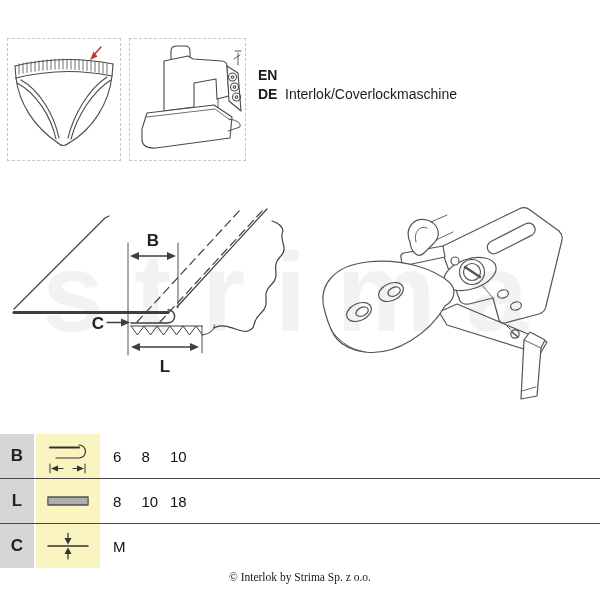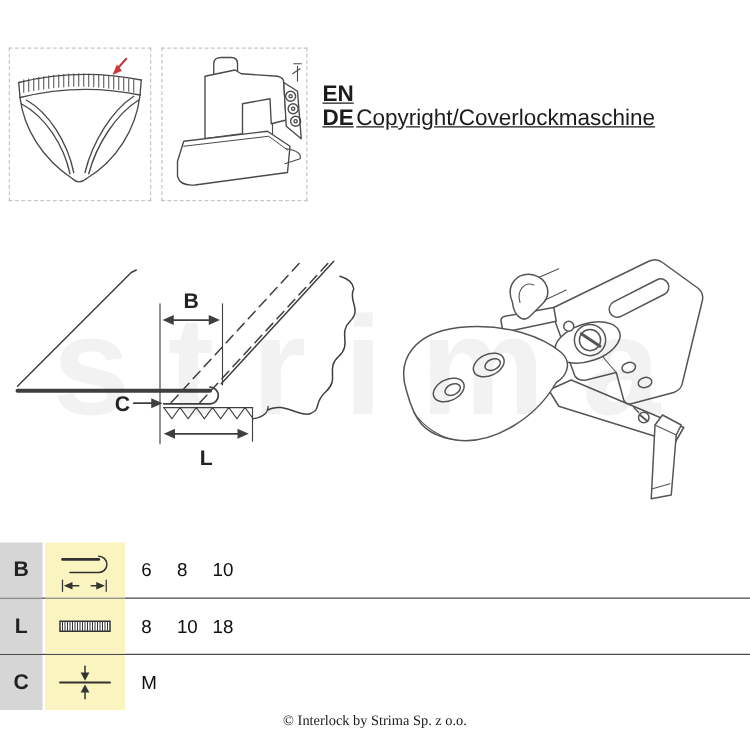--- a/index.html
+++ b/index.html
@@ -8,21 +8,21 @@
     font-family:"Liberation Sans", sans-serif;color:#1c1c1c;
   }
   
   .product-box{position:absolute;border:1px dashed #c6c6c6;background:#fff;}
   #box-garment{left:7px;top:38px;width:112px;height:121px;}
   #box-machine{left:129px;top:38px;width:115px;height:121px;}
   .product-box svg{display:block;}
 
   
   .lang-block{position:absolute;left:258px;top:66px;}
-  .lang-row{display:flex;line-height:19px;font-size:18px;text-decoration:underline;}
+  .lang-row{display:flex;line-height:19px;font-size:14px;}
   .lang-code{font-weight:bold;width:27px;}
   .lang-text{font-weight:normal;}
 
   
   #fabric-svg{position:absolute;left:0;top:195px;}
   #attachment-svg{position:absolute;left:297px;top:182px;}
   .dim-label{font-family:"Liberation Sans",sans-serif;font-weight:bold;font-size:17px;fill:#222;}
 
   
   .spec-table{position:absolute;left:0;top:434px;width:600px;}
@@ -89,21 +89,21 @@
     <path d="M99,80 Q112,82 110,88 L98,92" stroke-width="0.9"></path>
   </svg>
 </div>
 
 <div class="lang-block">
   <div class="lang-row">
     <span class="lang-code">EN</span>
   </div>
   <div class="lang-row">
     <span class="lang-code">DE</span>
-    <span class="lang-text">Copyright/Coverlockmaschine</span>
+    <span class="lang-text">Interlok/Coverlockmaschine</span>
   </div>
 </div>
 
 <svg id="fabric-svg" width="300" height="185" viewBox="0 0 300 185" fill="none" stroke="#3f3f3f" stroke-width="1.2" stroke-linecap="round" stroke-linejoin="round">
 
   <path d="M14,114 l11,-11 l-3,3 l11,-11 l-3,3 l11,-11 l-3,3 l11,-11 l-3,3 l11,-11 l-3,3 l11,-11 l-3,3 l11,-11 l-3,3 l11,-11 l-3,3 l11,-11 l-3,3 l11,-11 l-3,3 l11,-11 l4,-2"></path>
 
   <path d="M14,117.5 H168" stroke-width="3.2"></path>
   <path d="M168,114.7 a6.6,6.6 0 0 1 0,13.3 L131,128" stroke-width="1.4"></path>
 
@@ -223,13 +223,13 @@
       </svg>
     </div>
     <div class="cell-values">
       <span>M</span>
       <span></span>
       <span></span>
     </div>
   </div>
 </div>
 
-<div class="footer">© Interlock by Strima Sp. z o.o.</div>
+<div class="footer">© Interlok by Strima Sp. z o.o.</div>
 
 </body></html>

